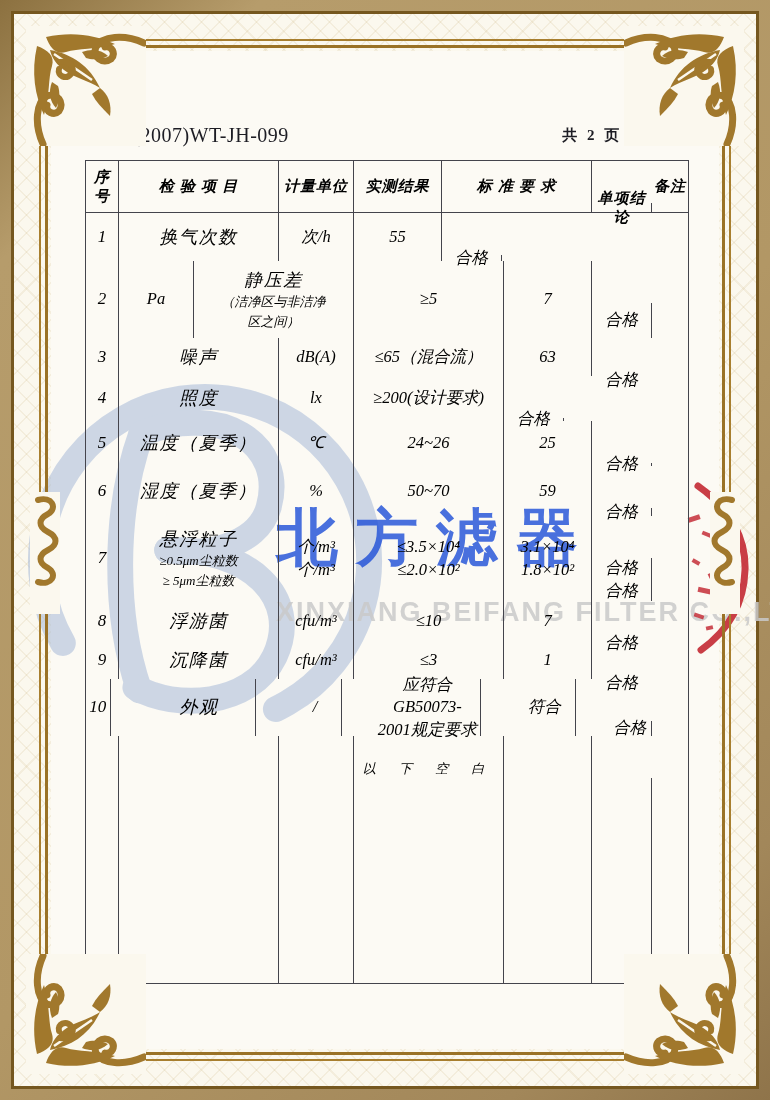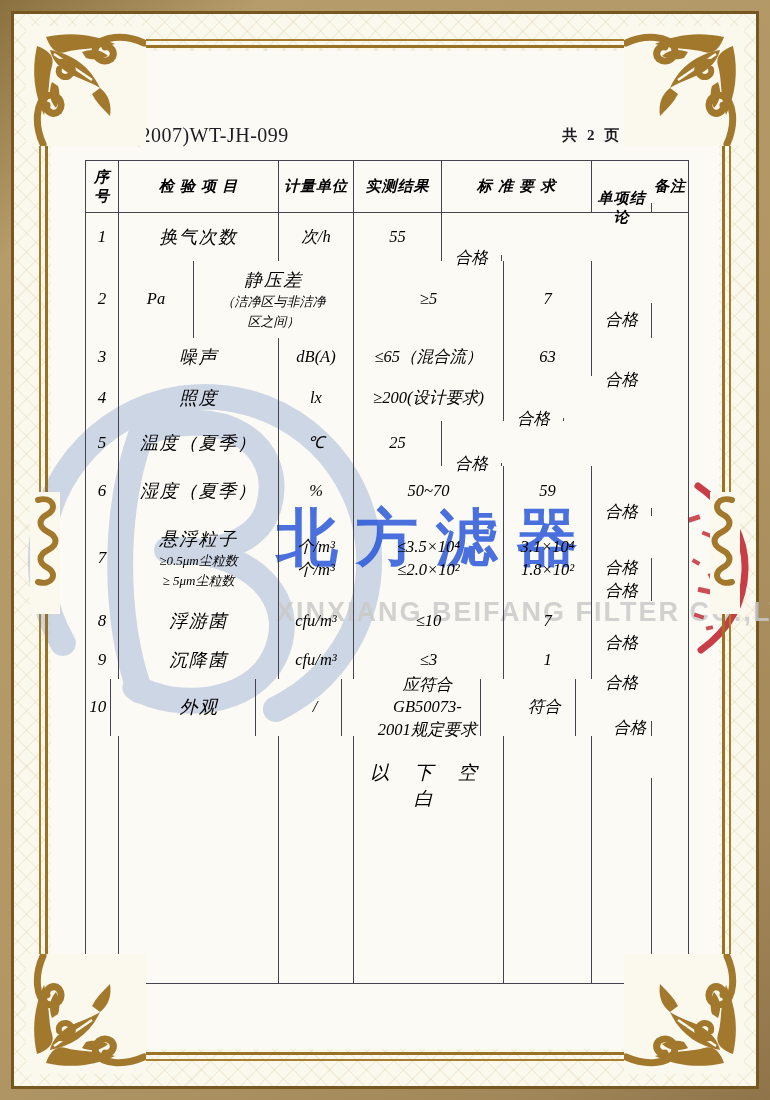--- a/index.html
+++ b/index.html
@@ -69,21 +69,21 @@
   .cell.c6{flex:1;border-right:none;}
   .thead .cell{font-family:"Liberation Sans",sans-serif;font-weight:bold;font-size:15px;letter-spacing:1px;}
   .line{font-size:16.5px;line-height:1.35;}
   .c0 .line{font-size:17px;}
   .c1 .line.main{font-size:18px;letter-spacing:1.5px;}
   .c1 .line.sub{font-size:13px;letter-spacing:0;line-height:1.5;}
   .r1{height:48px;}.r2{height:77px;}.r3{height:38px;}.r4{height:45px;}.r5{height:45px;}
   .r6{height:50px;}.r7{height:85px;}.r8{height:40px;}.r9{height:38px;}.r10{height:57px;gap:32px;}
   .rblank{flex:1;}
   .rblank .cell{justify-content:flex-start;}
-  .rblank .c3 .line{padding-top:24px;font-size:19px;letter-spacing:10px;}
+  .rblank .c3 .line{padding-top:24px;font-size:13px;letter-spacing:10px;}
 </style>
 </head>
 <body>
 
 <div class="panel"></div>
 <div class="content-bg"></div>
 
 <svg class="wm-logo" viewBox="0 0 380 380">
   <g fill="none" stroke="#9fb4d6" stroke-width="26" stroke-linecap="round">
     <circle cx="190" cy="190" r="165" stroke-dasharray="790 250" transform="rotate(150 190 190)"></circle>
@@ -213,20 +213,23 @@
       <div class="row r5">
         <div class="cell c0">
           <div class="line">5</div>
         </div>
         <div class="cell c1">
           <div class="line main">温度（夏季）</div>
         </div>
         <div class="cell c2">
           <div class="line">℃</div>
         </div>
+        <div class="cell c3">
+          <div class="line">24~26</div>
+        </div>
         <div class="cell c4">
           <div class="line">25</div>
         </div>
         <div class="cell c5">
           <div class="line">合格</div>
         </div>
         <div class="cell c6"></div>
       </div>
       <div class="row r6">
         <div class="cell c0">

